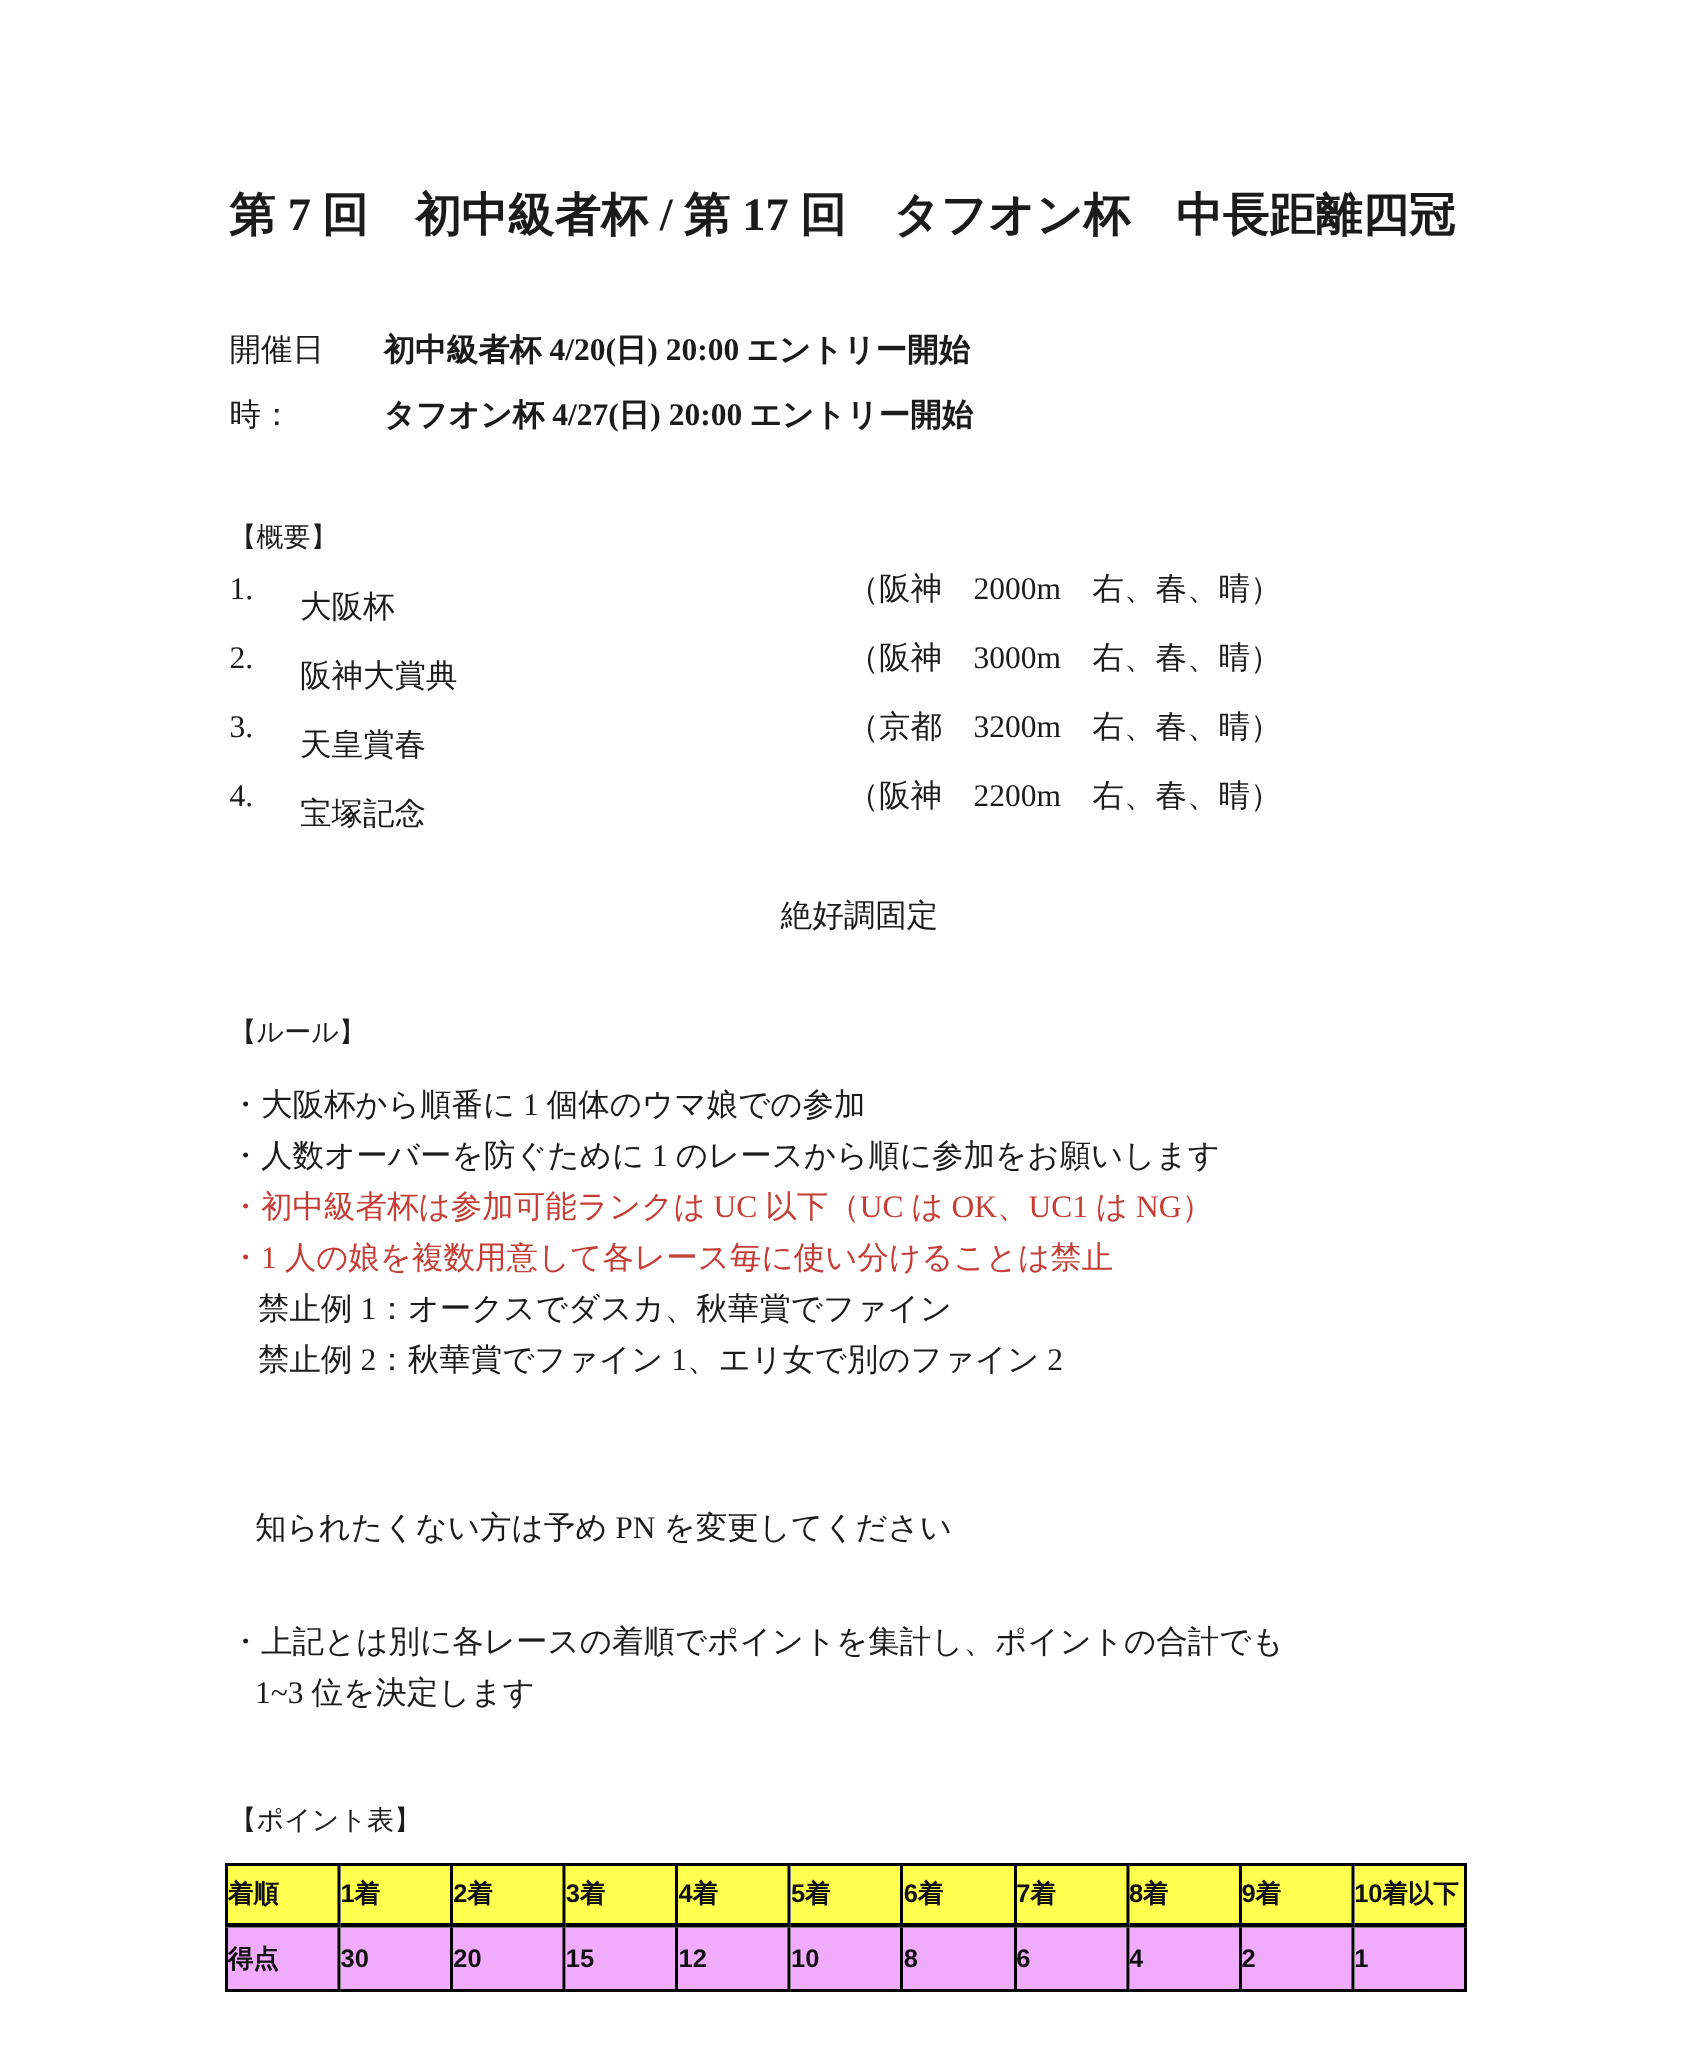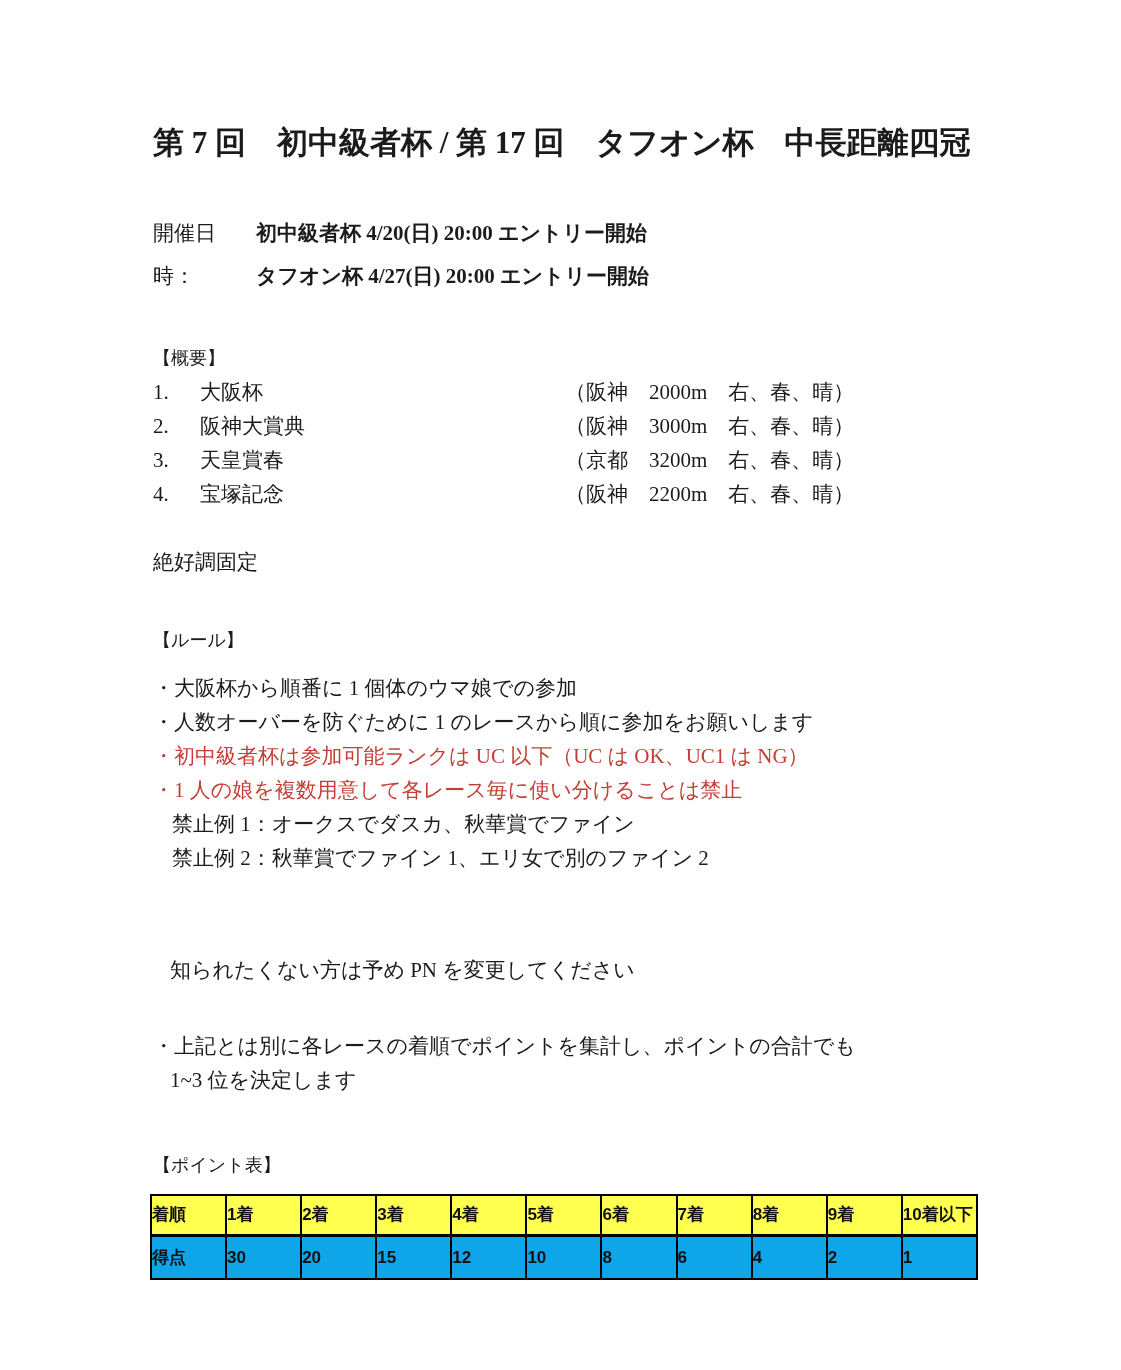--- a/index.html
+++ b/index.html
@@ -31,24 +31,24 @@
     line-height: 43px;
     margin: 0 0 43px 0;
   }
   .schedule-label { flex: none; width: 103px; }
   .schedule-lines { font-weight: bold; }
 
   .overview { margin: 0 0 34px 0; }
   .section-heading { margin: 0; font-weight: normal; font-size: 18px; line-height: 34px; }
   .race-row { display: flex; }
   .race-num { flex: none; width: 47px; }
-  .race-name { flex: none; width: 365px; }
+  .race-name { flex: none; width: 365px; margin-top: 12px; }
   .race-details { flex: none; }
 
-  .condition-note { margin: 0 0 44px 0; }
+  .condition-note { margin: 0 0 44px 0; text-align: center; }
 
   .rules { margin: 0 0 78px 0; }
   .rules .section-heading { margin-bottom: 14px; }
   .rule-item { margin: 0; }
   .rule-item.red { color: #c43e35; }
   .rule-item.indent { padding-left: 19px; }
 
   .note-para { margin: 0 0 42px 0; }
   .note-para.second { margin-bottom: 51px; }
   .note-para .cont { padding-left: 17px; }
@@ -71,21 +71,21 @@
     vertical-align: middle;
     padding: 0;
     overflow: hidden;
   }
   table.points-table th {
     background: #ffff4f;
     height: 38px;
     border-bottom-width: 3px;
   }
   table.points-table td {
-    background: #0ea5e9;
+    background: #f0abfc;
     height: 41px;
   }
 </style>
 </head>
 <body>
 
 <div class="page">
 
   <h1 class="doc-title">第 7 回　初中級者杯 / 第 17 回　タフオン杯　中長距離四冠</h1>
 

